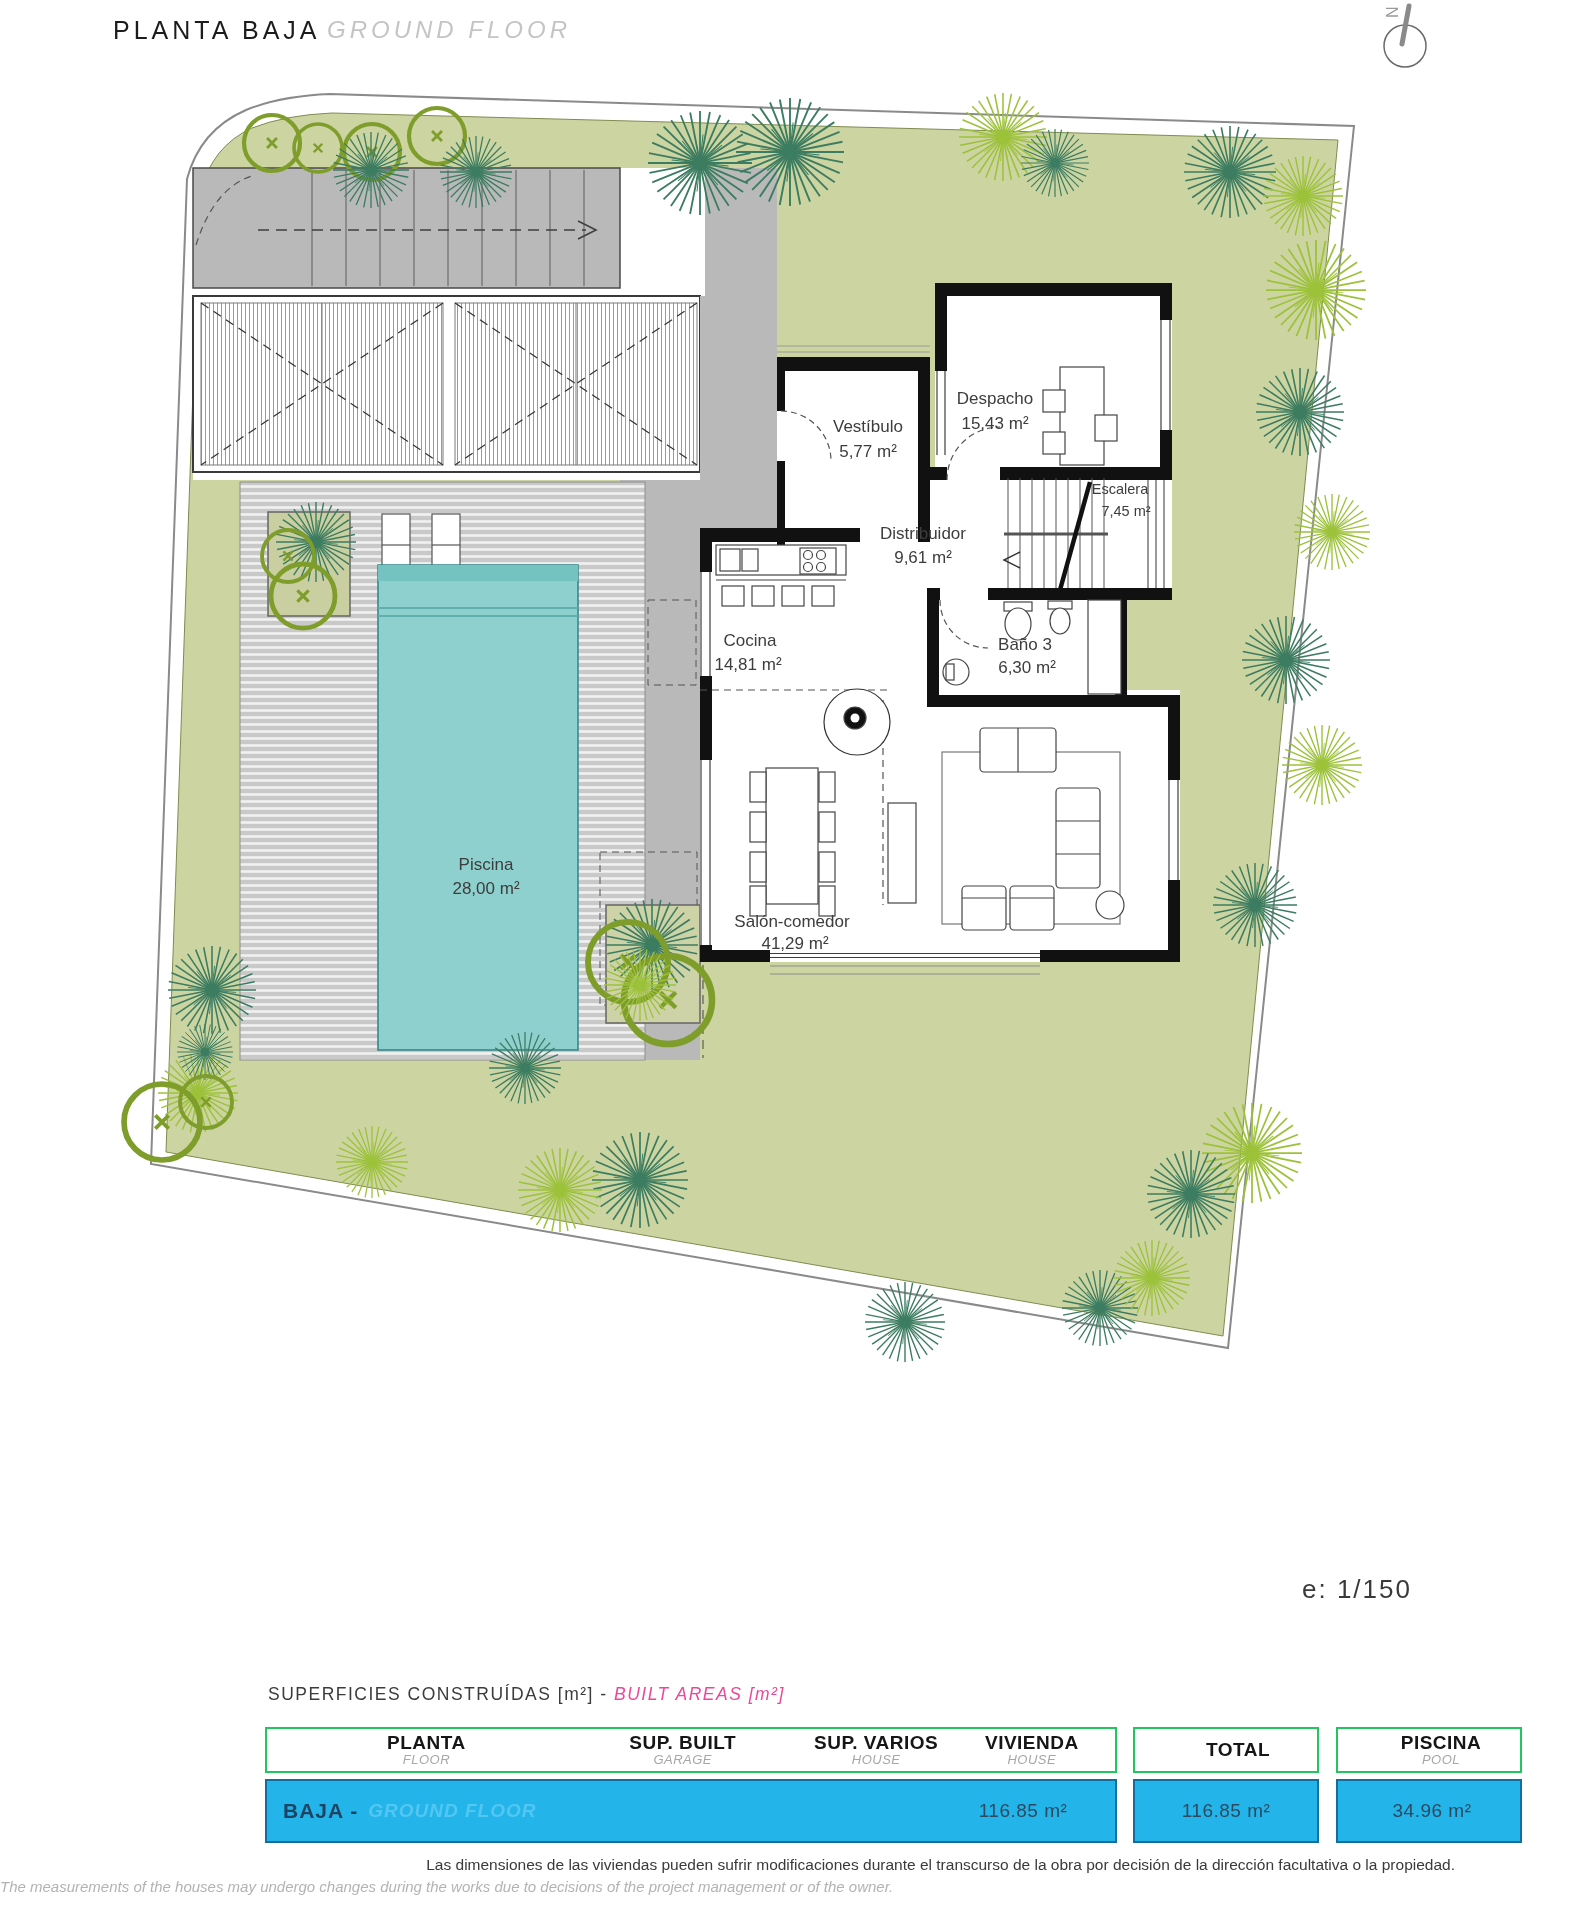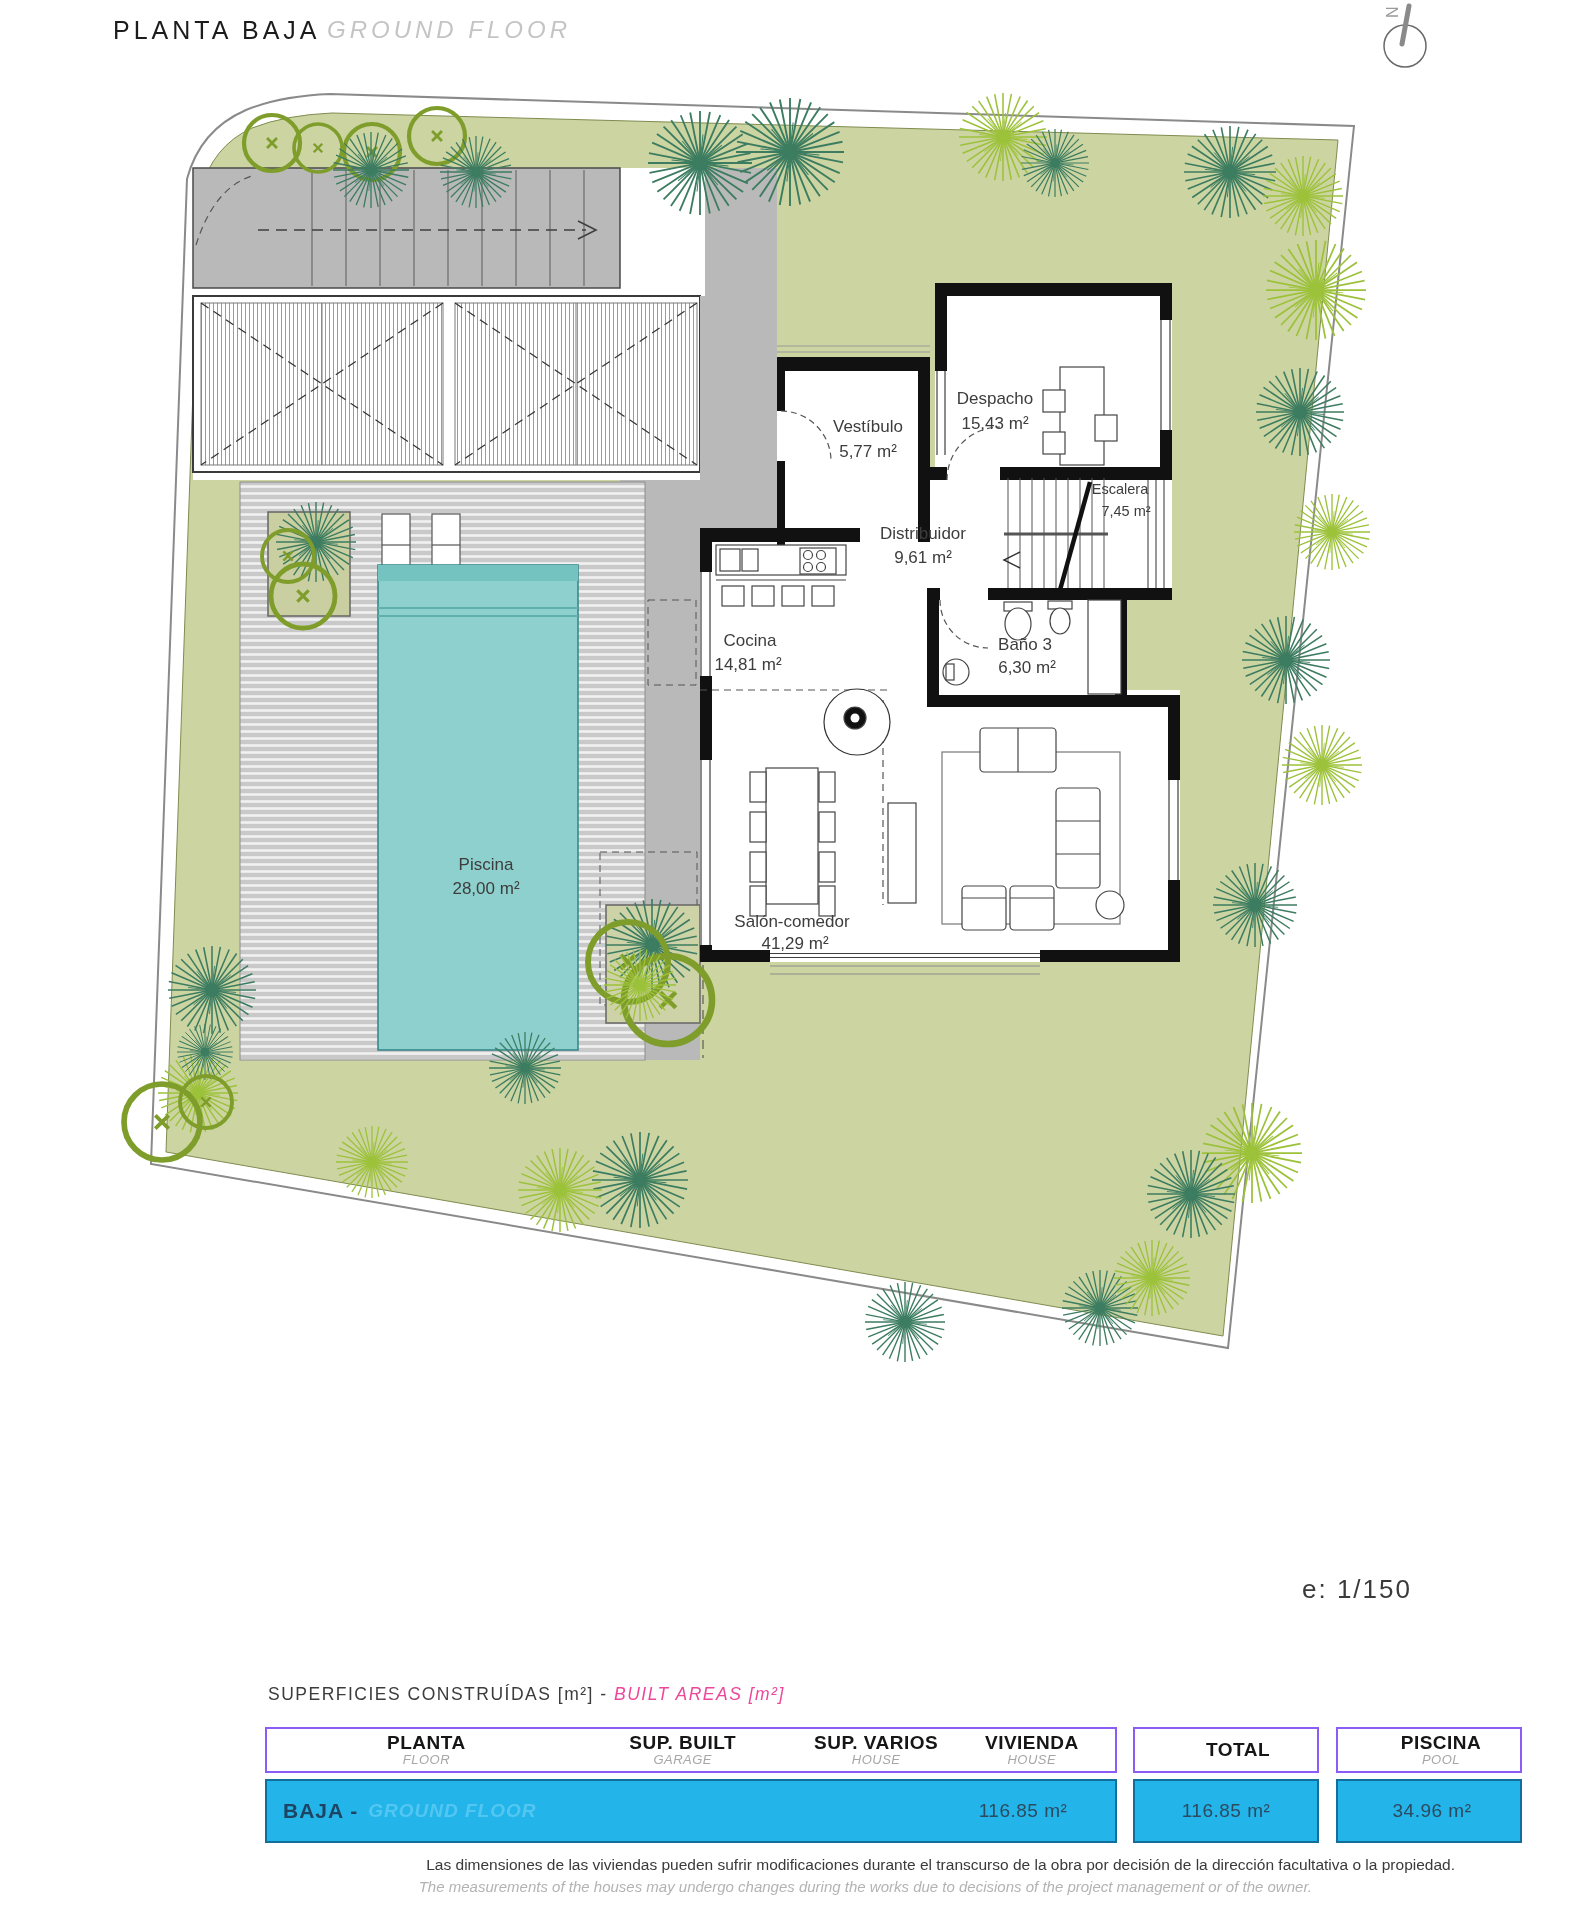--- a/index.html
+++ b/index.html
@@ -14,39 +14,39 @@
   svg{position:absolute;left:0;top:0;}
   .t-dark{stroke:#3c7c60;}
   .t-light{stroke:#9cc23a;}
   .t-olive{stroke:#7f9d2b;}
   .room-label{font-size:17px;fill:#3d3d3d;text-anchor:middle;font-family:"Liberation Sans",sans-serif;}
   .room-label.small{font-size:14.5px;}
   .scale-text{font-size:26px;fill:#3a3a3a;letter-spacing:2px;font-family:"Liberation Sans",sans-serif;}
   
   .section-title{position:absolute;left:268px;top:1684px;font-size:17.5px;letter-spacing:1.5px;color:#3c3c3c;}
   .section-title .en{color:#ec4899;font-style:italic;}
-  .tbl-box{position:absolute;border:2px solid #8b5cf6;background:#fff;box-sizing:border-box;padding-left:24px;}
+  .tbl-box{position:absolute;border:2px solid #22c55e;background:#fff;box-sizing:border-box;padding-left:24px;}
   .tbl-header{top:1727px;height:46px;display:flex;align-items:center;}
   .hdr-main{left:265px;width:852px;}
   .hdr-total{left:1133px;width:186px;justify-content:center;}
   .hdr-pool{left:1336px;width:186px;justify-content:center;}
   .col{display:flex;flex-direction:column;align-items:center;justify-content:center;line-height:1.05;}
   .col .lbl{font-size:19px;font-weight:bold;color:#161616;letter-spacing:0.5px;}
   .col .sub{font-size:13px;color:#a6a6a6;font-style:italic;letter-spacing:0.5px;}
   .blue-box{position:absolute;top:1779px;height:64px;background:#23b5ea;border:2px solid #146e9c;box-sizing:border-box;display:flex;align-items:center;}
   .blue-main{left:265px;width:852px;}
   .blue-total{left:1133px;width:186px;justify-content:center;}
   .blue-pool{left:1336px;width:186px;justify-content:center;padding-left:6px;}
   .row-floor{color:#1d4462;font-weight:bold;font-size:21px;padding-left:16px;letter-spacing:1px;}
   .row-floor-en{color:#53c7f1;font-weight:bold;font-style:italic;font-size:19px;padding-left:10px;letter-spacing:1px;}
   .row-val{color:#2c4a60;font-size:19px;letter-spacing:0.5px;}
   .house-val{position:absolute;left:660px;width:192px;text-align:center;}
   
   .disc-es{position:absolute;left:0;top:1856px;width:1455px;text-align:right;font-size:15.5px;color:#3a3a3a;}
-  .disc-en{position:absolute;left:9px;top:1878px;width:1303px;text-align:right;font-size:15px;color:#b3b3b3;font-style:italic;}
+  .disc-en{position:absolute;left:0;top:1878px;width:1303px;text-align:left;font-size:15px;color:#b3b3b3;font-style:italic;}
 </style>
 </head>
 <body>
 
 <div class="plan-title">PLANTA BAJA</div>
 <div class="plan-subtitle">GROUND FLOOR</div>
 
 <svg width="1577" height="1920" viewBox="0 0 1577 1920">
   <defs>
     <pattern id="vhatch" width="4" height="10" patternUnits="userSpaceOnUse">

